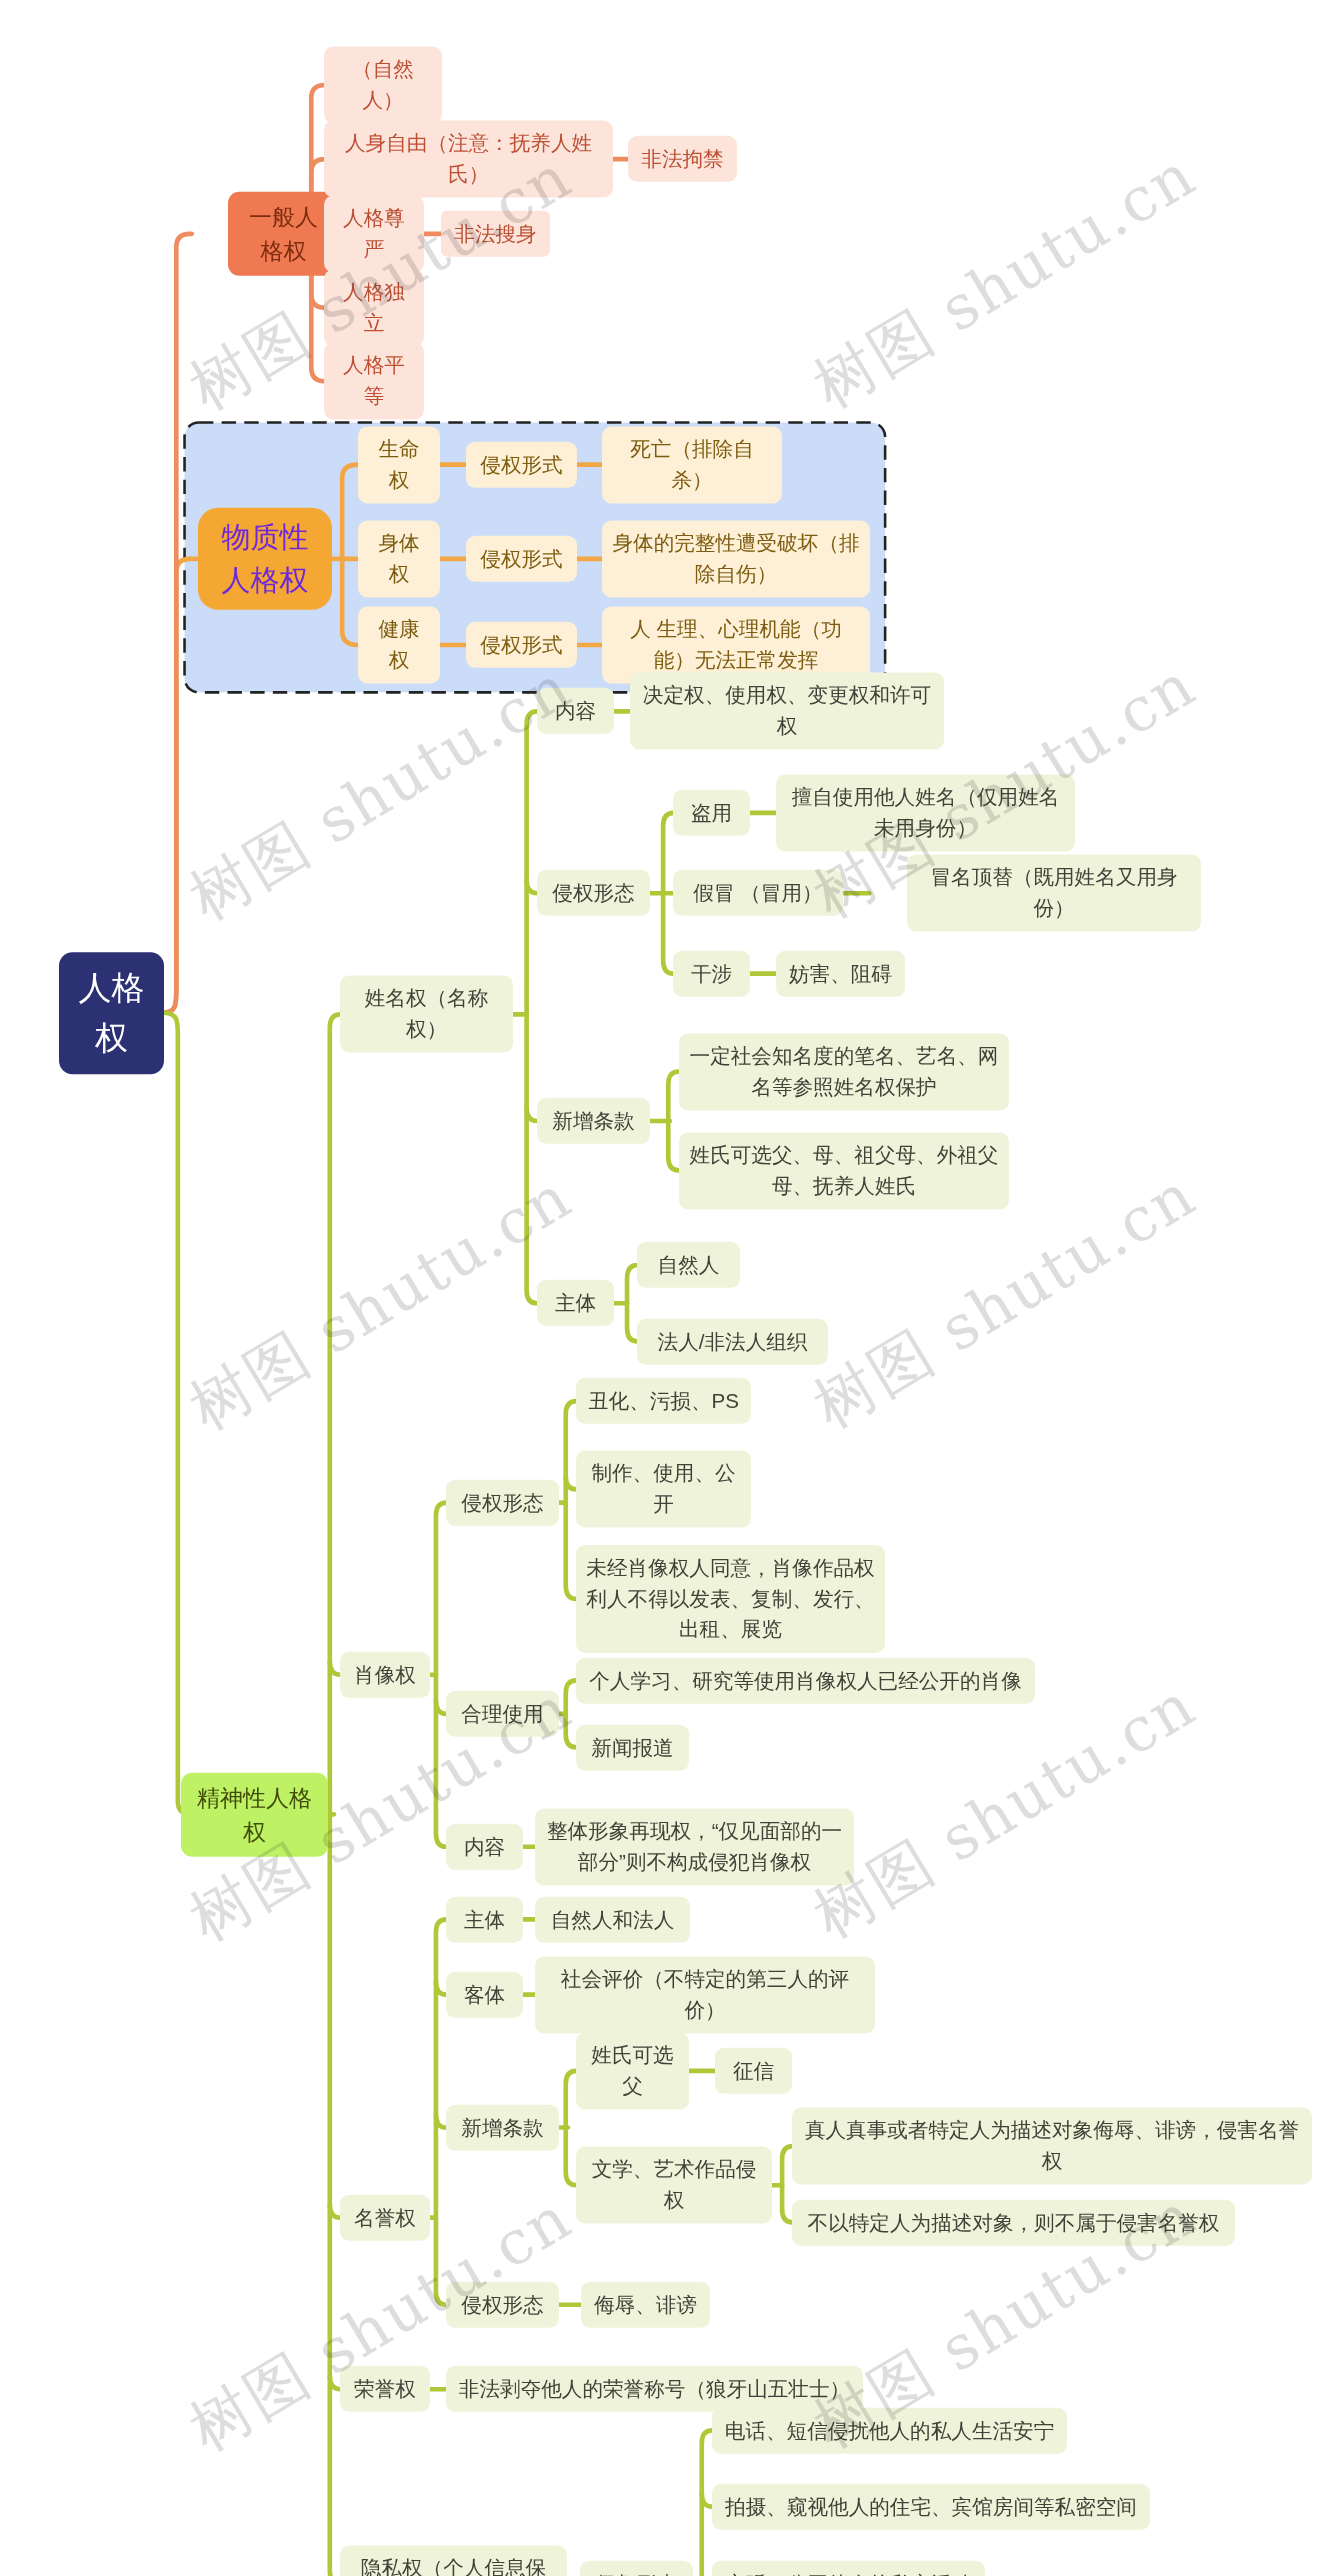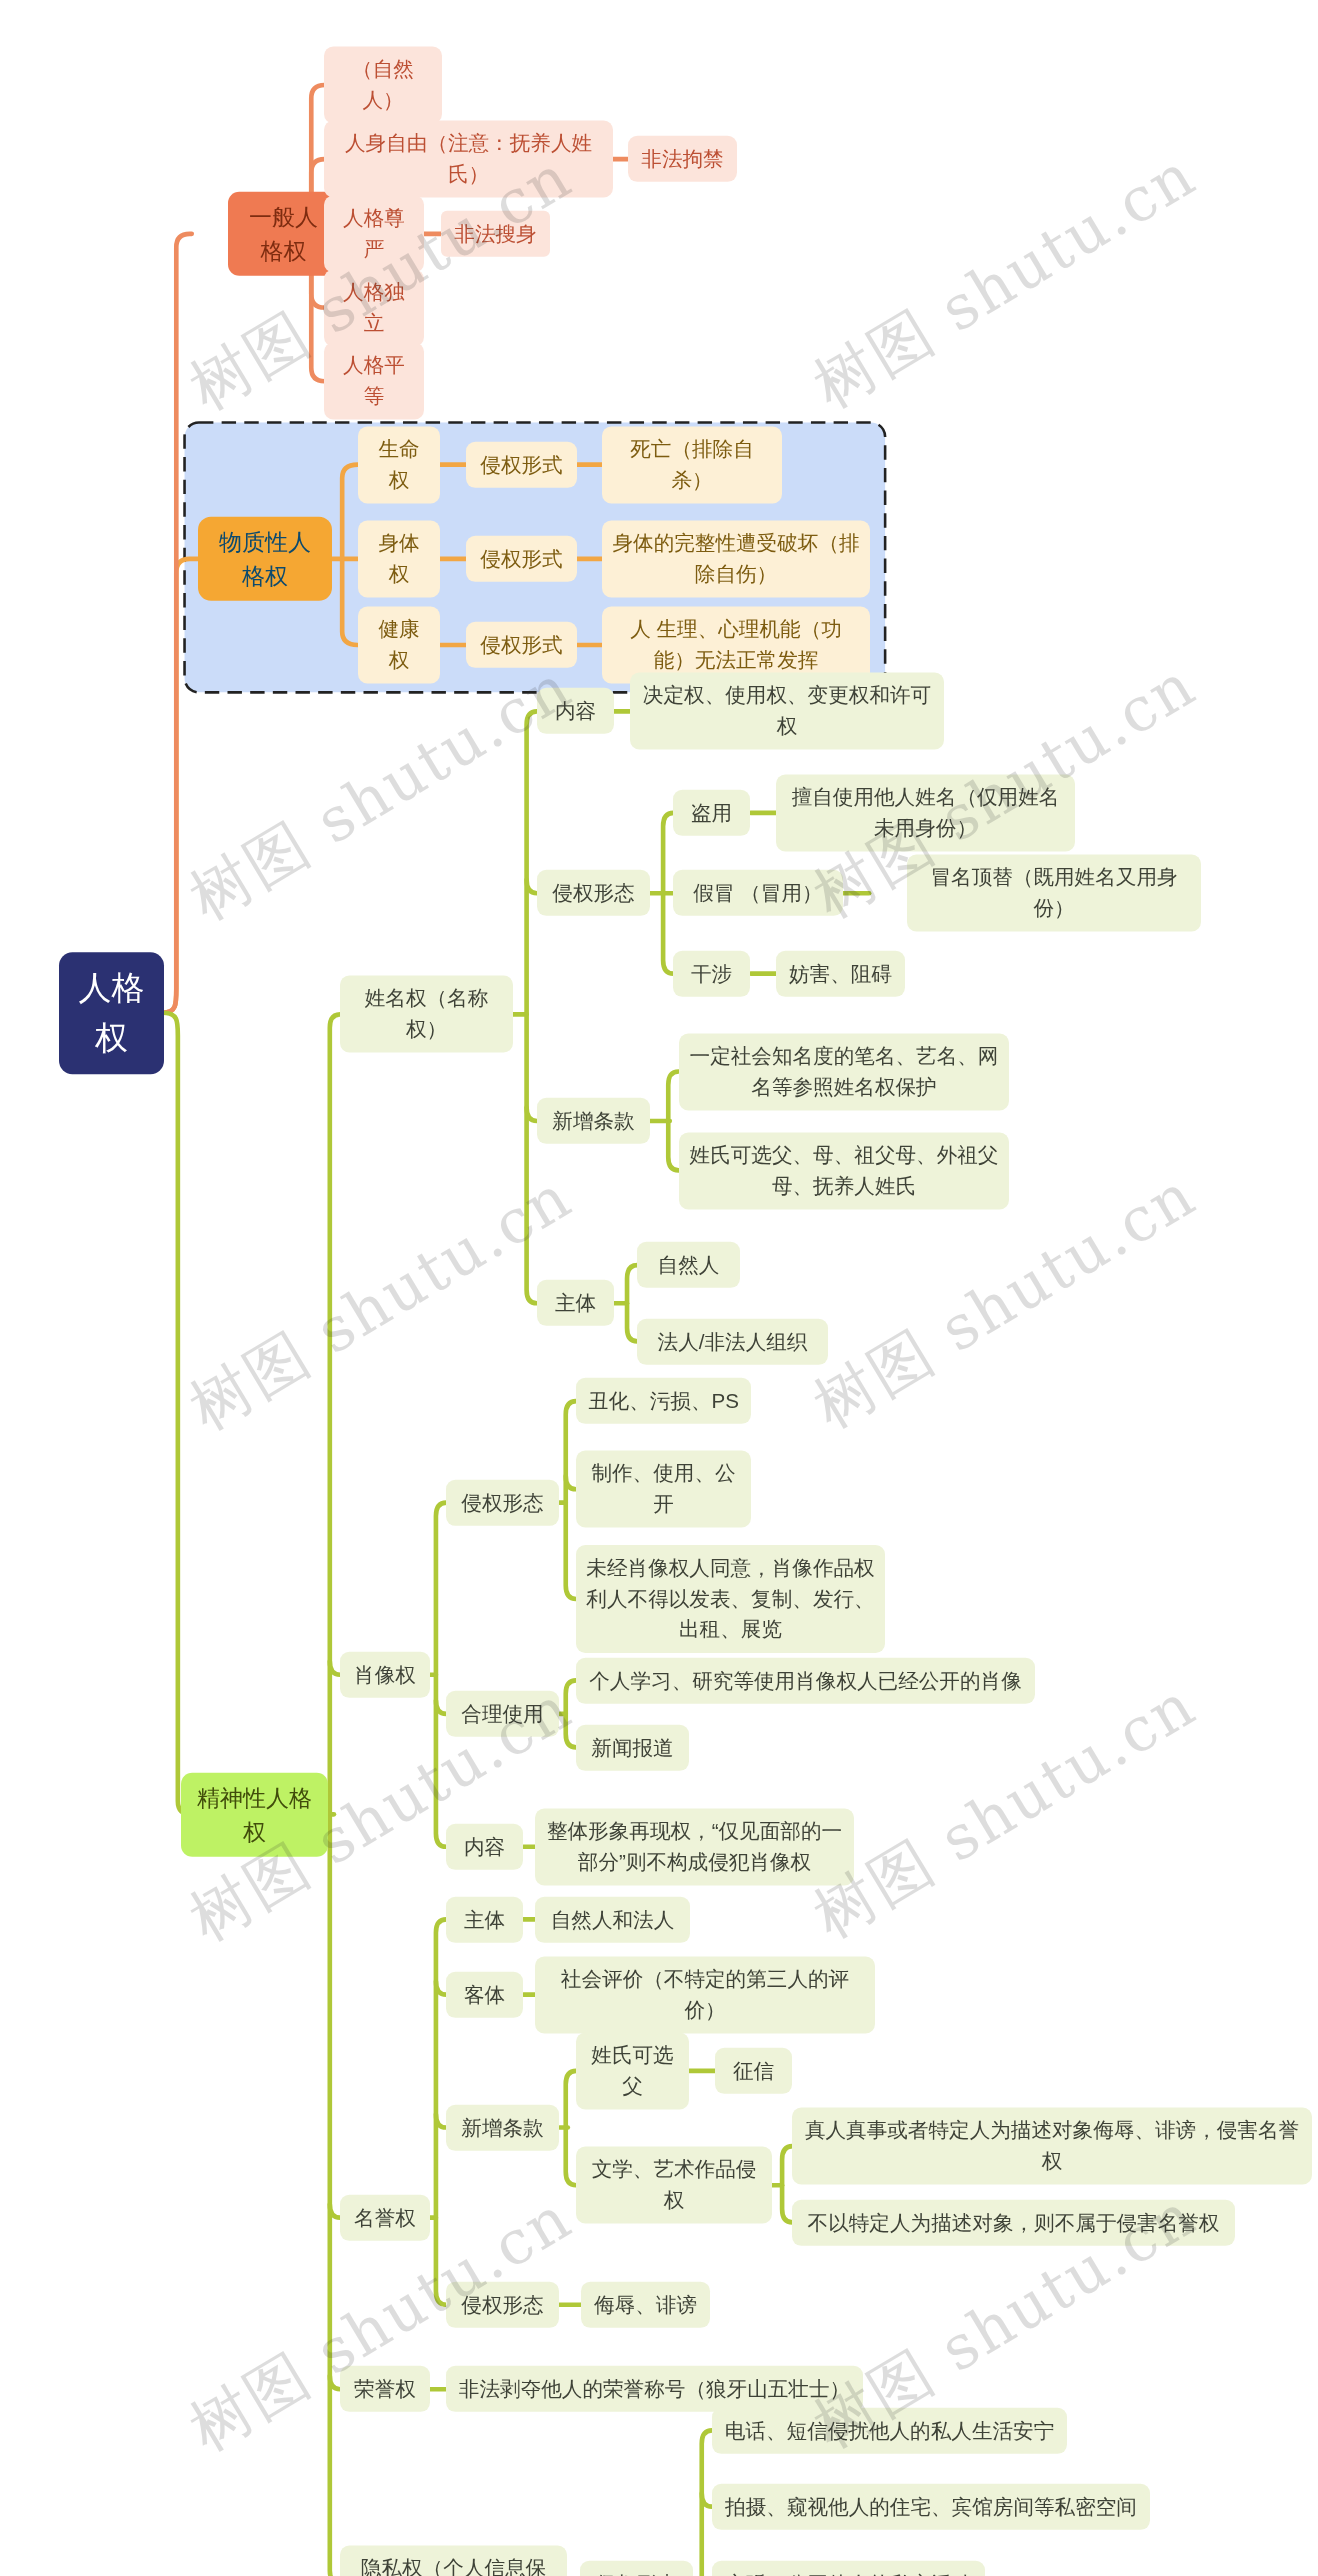--- a/index.html
+++ b/index.html
@@ -4,21 +4,21 @@
 <style>
   html,body{margin:0;padding:0;background:#fff;}
   #canvas{position:relative;width:1319px;height:2807px;background:#ffffff;overflow:hidden;font-family:"Liberation Sans",sans-serif;}
   #links{position:absolute;left:0;top:0;z-index:2;}
   .node{position:absolute;transform:translateY(-50%);box-sizing:border-box;z-index:3;
         padding:7.7px 10.3px;border-radius:9.3px;display:flex;align-items:center;justify-content:center;
         text-align:center;line-height:1.5;word-break:break-all;font-family:"Liberation Sans",sans-serif;}
   .r {background:#2b3172;color:#ffffff;font-size:33px;border-radius:13.4px;padding:11.3px 4.1px;z-index:4;}
   .po{background:#ef7a52;color:#7e2c10;font-size:23px;border-radius:11.3px;}
   .co{background:#fce4db;color:#bc4f33;font-size:20.6px;}
-  .py{background:#f5a733;color:#0c4a6e;font-size:23px;border-radius:13px;}
+  .py{background:#f5a733;color:#6d28d9;font-size:29px;border-radius:20px;}
   .cy{background:#fdf0d6;color:#7d5c10;font-size:20.6px;}
   .pg{background:#bef264;color:#414d0b;font-size:23px;border-radius:11.3px;}
   .cg{background:#eef3d9;color:#3e4237;font-size:20.6px;}
   .watermark{position:absolute;z-index:6;font-family:"DejaVu Serif",serif;font-size:61px;
         color:rgba(45,45,45,0.16);white-space:nowrap;pointer-events:none;
         transform:translate(-50%,-50%) rotate(-31deg);letter-spacing:2.1px;}
 </style>
 </head>
 <body>
 

